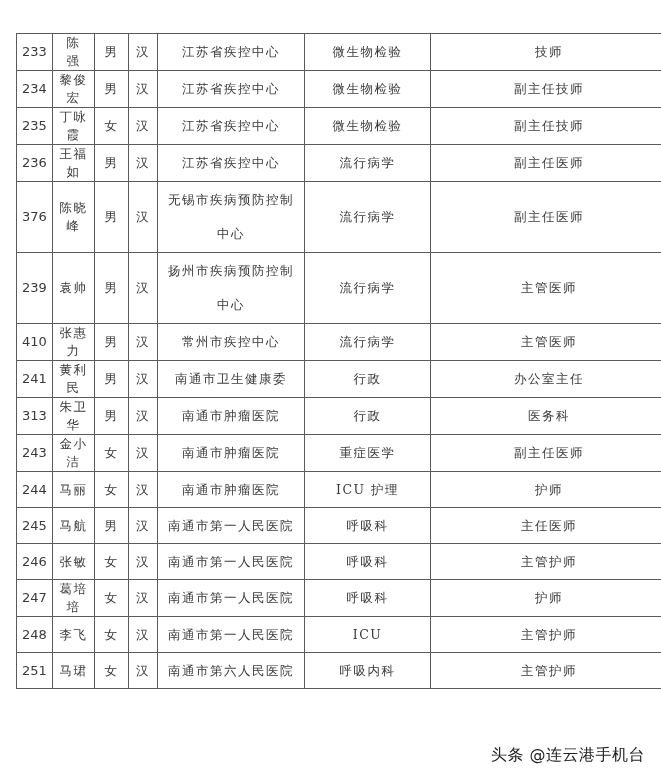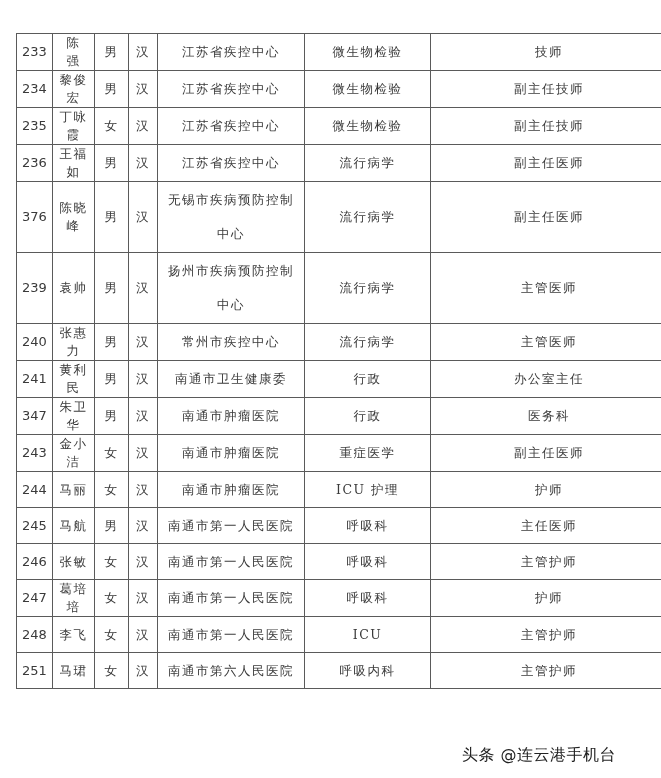--- a/index.html
+++ b/index.html
@@ -6,21 +6,21 @@
   body { width: 661px; height: 778px; position: relative; overflow: hidden;
          font-family: "DejaVu Serif", "Liberation Serif", serif; color: #3a3a3a; }
   table { position: absolute; left: 16px; top: 8px; border-collapse: collapse; table-layout: fixed; width: 651px; margin-top: 25px; }
   td { border: 1px solid #5a5a5a; text-align: center; vertical-align: middle; font-size: 12.5px; padding: 0 2px; line-height: 18px; letter-spacing: 1.5px; overflow: hidden; }
   td.num { font-family: "DejaVu Sans", "Liberation Sans", sans-serif; letter-spacing: 0; font-size: 13px; }
   td.name { text-align: center; }
   td.unit { padding: 0 6px; }
   tr.h1 td { height: 35px; }
   tr.h2 td { height: 70px; }
   tr.h2 td.unit { line-height: 34px; }
-  .watermark { position: absolute; left: 462px; top: 745px; font-family: "DejaVu Sans", "Liberation Sans", sans-serif;
+  .watermark { position: absolute; left: 491px; top: 745px; font-family: "DejaVu Sans", "Liberation Sans", sans-serif;
                font-size: 16px; color: #222; letter-spacing: 0.5px; text-shadow: 0 0 2px #fff, 0 0 2px #fff; }
 </style>
 </head>
 <body>
 
 <table>
   <colgroup>
     <col style="width:36px">
       <col style="width:42px">
       <col style="width:34px">
@@ -78,39 +78,39 @@
       <tr class="h2">
         <td class="num">239</td>
         <td class="name">袁帅</td>
         <td class="sex">男</td>
         <td class="eth">汉</td>
         <td class="unit">扬州市疾病预防控制中心</td>
         <td class="spec">流行病学</td>
         <td class="title">主管医师</td>
       </tr>
       <tr class="h1">
-        <td class="num">240</td>
+        <td class="num">410</td>
         <td class="name">张惠力</td>
         <td class="sex">男</td>
         <td class="eth">汉</td>
         <td class="unit">常州市疾控中心</td>
         <td class="spec">流行病学</td>
         <td class="title">主管医师</td>
       </tr>
       <tr class="h1">
         <td class="num">241</td>
         <td class="name">黄利民</td>
         <td class="sex">男</td>
         <td class="eth">汉</td>
         <td class="unit">南通市卫生健康委</td>
         <td class="spec">行政</td>
         <td class="title">办公室主任</td>
       </tr>
       <tr class="h1">
-        <td class="num">347</td>
+        <td class="num">313</td>
         <td class="name">朱卫华</td>
         <td class="sex">男</td>
         <td class="eth">汉</td>
         <td class="unit">南通市肿瘤医院</td>
         <td class="spec">行政</td>
         <td class="title">医务科</td>
       </tr>
       <tr class="h1">
         <td class="num">243</td>
         <td class="name">金小洁</td>

